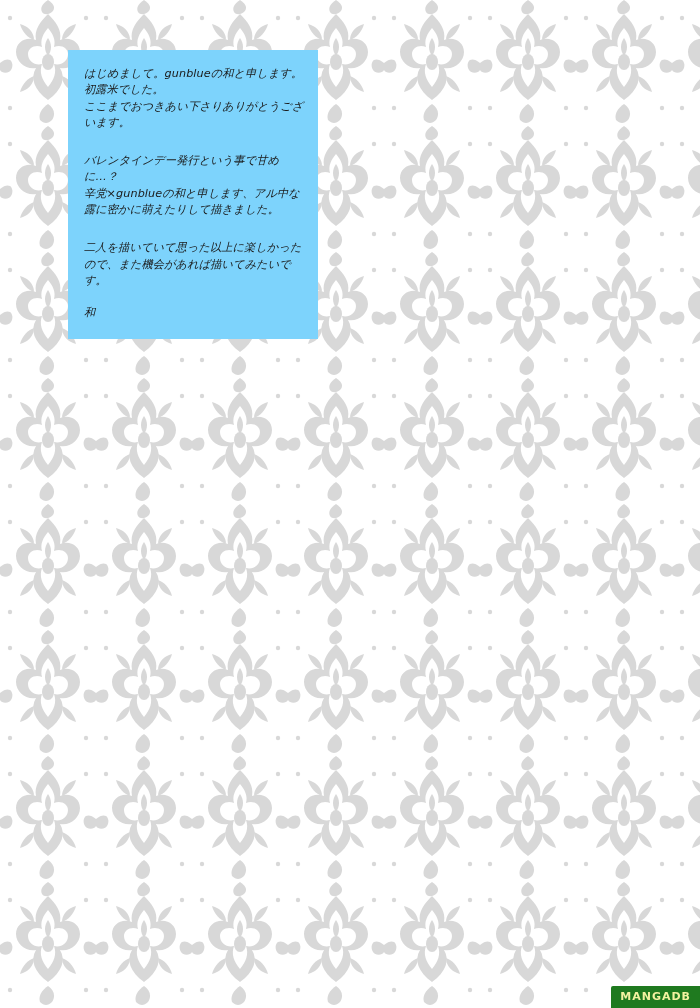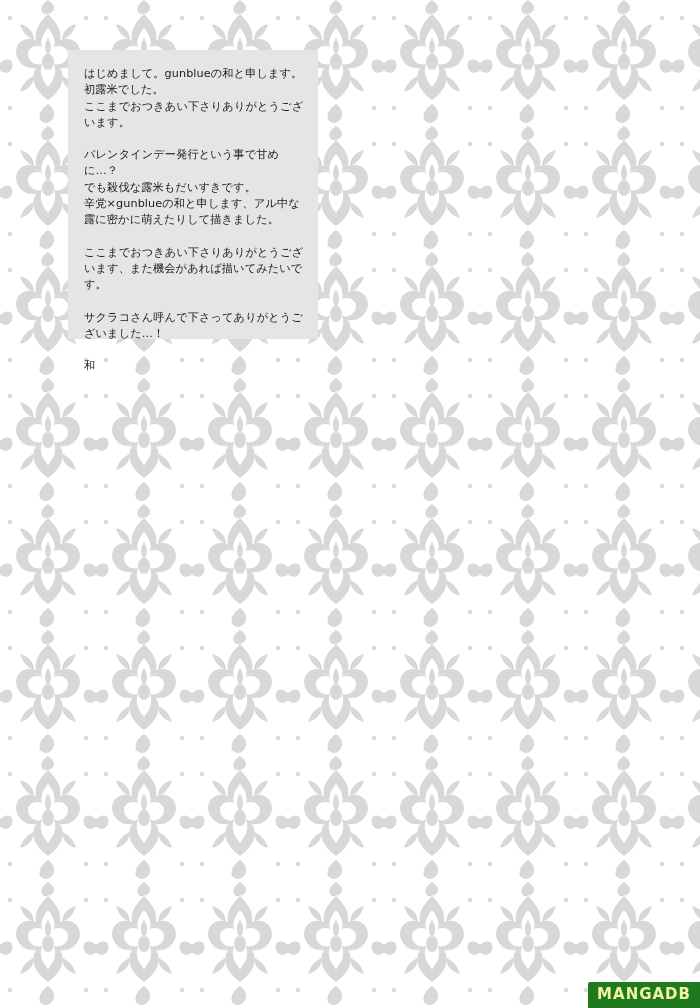--- a/index.html
+++ b/index.html
@@ -29,49 +29,50 @@
     display: block;
   }
 
   
   .note-panel {
     position: absolute;
     left: 68px;
     top: 50px;
     width: 250px;
     height: 289px;
-    background: #e5e5e5;
+    background: #7dd3fc;
     box-sizing: border-box;
     padding: 16px 14px 10px 16px;
+    font-style: italic;
   }
   .note-panel p {
     margin: 0;
     font-family: "DejaVu Sans", "Liberation Sans", sans-serif;
     font-size: 11.2px;
     line-height: 16.3px;
     color: #1a1a1a;
     letter-spacing: 0.1px;
   }
   .note-panel p.gap {
-    margin-top: 16px;
+    margin-top: 22px;
   }
   .note-panel p.sig {
     margin-top: 16px;
   }
 
   
   .watermark {
     position: absolute;
     right: 0;
     bottom: 0;
     background: #1f7a1f;
     color: #f2f2a0;
     font-family: "DejaVu Sans", "Liberation Sans", sans-serif;
     font-weight: bold;
-    font-size: 15px;
+    font-size: 11px;
     letter-spacing: 1px;
     padding: 5px 9px 6px 9px;
     line-height: 1;
     border-top-left-radius: 2px;
   }
 </style>
 </head>
 <body>
 
 <div class="page">
@@ -128,22 +129,20 @@
       </defs>
       <rect width="700" height="1008" fill="url(#damask)"></rect>
     </svg>
   </div>
 
   <div class="note-panel">
     <p>はじめまして。gunblueの和と申します。</p>
     <p>初露米でした。</p>
     <p>ここまでおつきあい下さりありがとうございます。</p>
     <p class="gap">バレンタインデー発行という事で甘めに…？</p>
-    <p>でも殺伐な露米もだいすきです。</p>
     <p>辛党×gunblueの和と申します、アル中な露に密かに萌えたりして描きました。</p>
-    <p class="gap">ここまでおつきあい下さりありがとうございます、また機会があれば描いてみたいです。</p>
-    <p class="gap">サクラコさん呼んで下さってありがとうございました…！</p>
+    <p class="gap">二人を描いていて思った以上に楽しかったので、また機会があれば描いてみたいです。</p>
     <p class="sig">和</p>
   </div>
 
   <div class="watermark">MANGADB</div>
 
 </div>
 
 </body></html>

